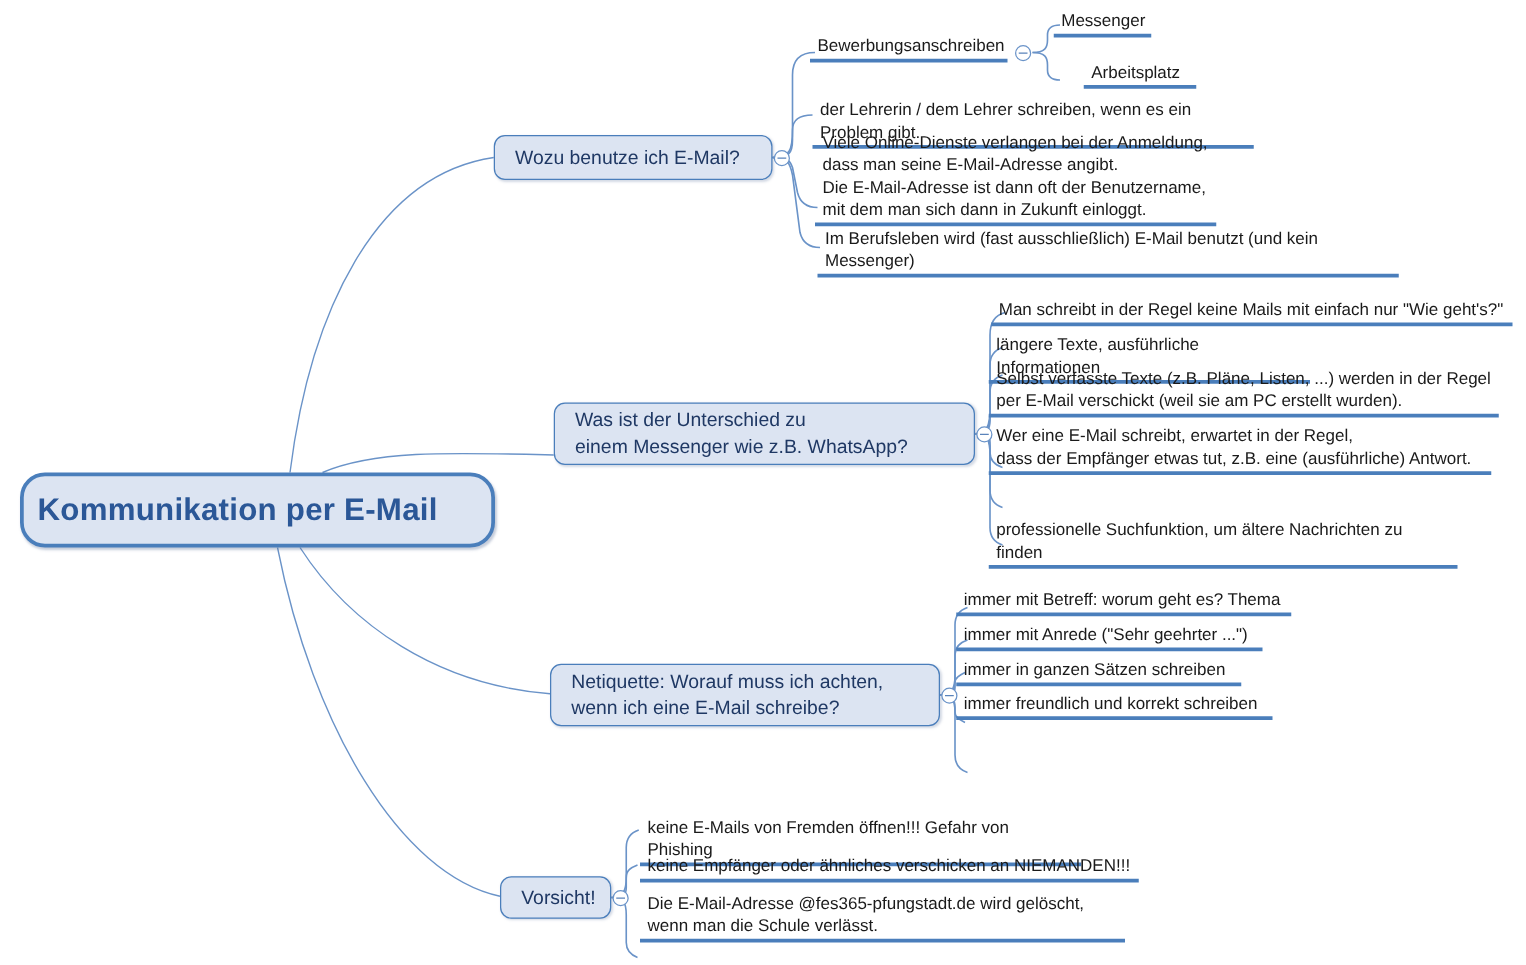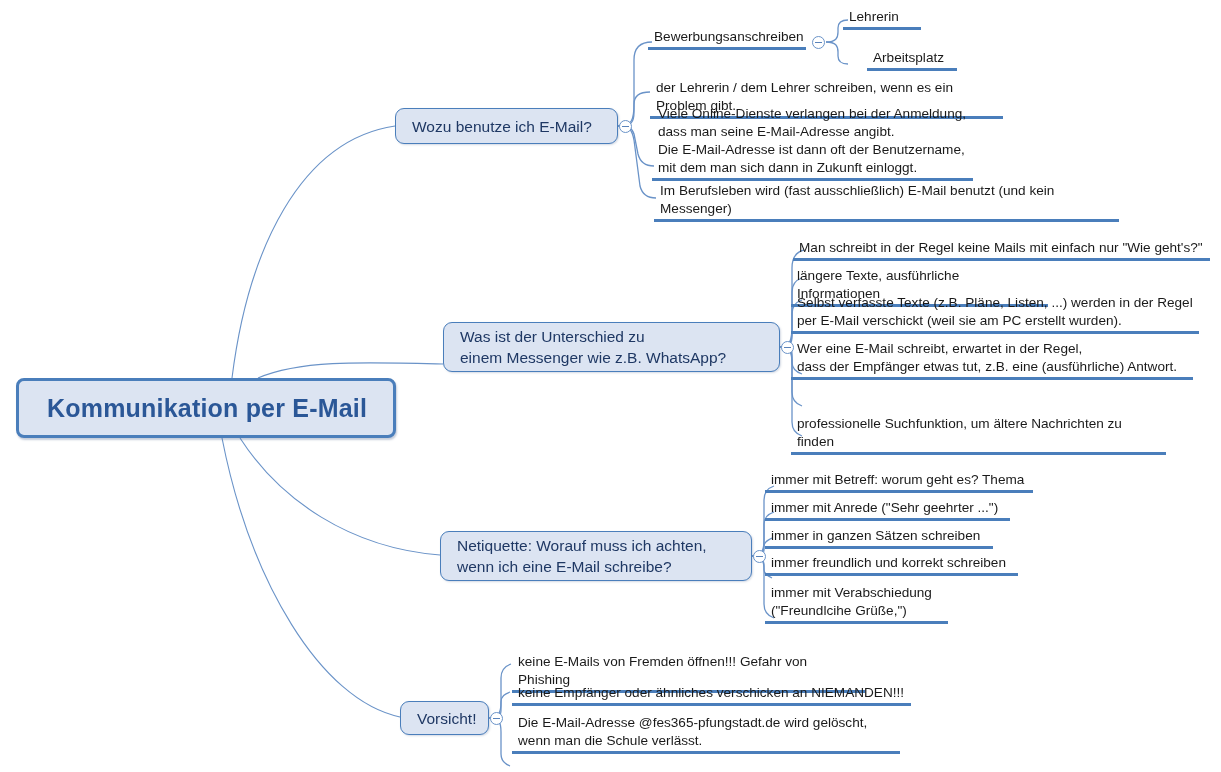--- a/index.html
+++ b/index.html
@@ -28,24 +28,24 @@
     height: 772px;
     pointer-events: none;
   }
 
   
   .root-node {
     position: absolute;
     box-sizing: border-box;
     background: #dce4f2;
     border: 3px solid #4a7ebb;
-    border-radius: 8px;
+    border-radius: 20px;
     display: flex;
     align-items: center;
-    padding: 0 28px;
+    padding: 0 11px;
     box-shadow: 1px 2px 2px rgba(90,110,150,0.35);
   }
   .root-node .root-label {
     font-size: 25px;
     font-weight: bold;
     color: #2b5797;
     letter-spacing: 0.2px;
     white-space: nowrap;
   }
 
@@ -164,21 +164,21 @@
     <span class="branch-label">Wozu benutze ich E-Mail?</span>
   </div>
   <div class="collapse-toggle" style="left:619px; top:120px;"></div>
 
   <div class="leaf-node" style="left:648px; top:28px; width:158px;">
     <span class="leaf-label">Bewerbungsanschreiben</span>
   </div>
   <div class="collapse-toggle" style="left:812px; top:36px;"></div>
 
   <div class="leaf-node" style="left:843px; top:8px; width:78px;">
-    <span class="leaf-label">Lehrerin</span>
+    <span class="leaf-label">Messenger</span>
   </div>
   <div class="leaf-node" style="left:843px; top:49px; width:90px;margin-left:24px;">
     <span class="leaf-label">Arbeitsplatz</span>
   </div>
 
   <div class="leaf-node" style="left:650px; top:79px; width:353px;">
     <span class="leaf-label">der Lehrerin / dem Lehrer schreiben, wenn es ein Problem gibt.</span>
   </div>
 
   <div class="leaf-node" style="left:652px; top:105px; width:321px;">
@@ -227,24 +227,20 @@
   </div>
   <div class="leaf-node" style="left:765px; top:499px; width:245px;">
     <span class="leaf-label">immer mit Anrede ("Sehr geehrter ...")</span>
   </div>
   <div class="leaf-node" style="left:765px; top:527px; width:228px;">
     <span class="leaf-label">immer in ganzen Sätzen schreiben</span>
   </div>
   <div class="leaf-node" style="left:765px; top:554px; width:253px;">
     <span class="leaf-label">immer freundlich und korrekt schreiben</span>
   </div>
-  <div class="leaf-node" style="left:765px; top:584px; width:183px;">
-    <span class="leaf-label">immer mit Verabschiedung
-("Freundlcihe Grüße,")</span>
-  </div>
 
   <div class="branch-node" style="left:400px; top:701px; width:89px; height:34px;">
     <span class="branch-label">Vorsicht!</span>
   </div>
   <div class="collapse-toggle" style="left:490px; top:712px;"></div>
 
   <div class="leaf-node" style="left:512px; top:653px; width:353px;">
     <span class="leaf-label">keine E-Mails von Fremden öffnen!!! Gefahr von Phishing</span>
   </div>
   <div class="leaf-node" style="left:512px; top:684px; width:399px;">

